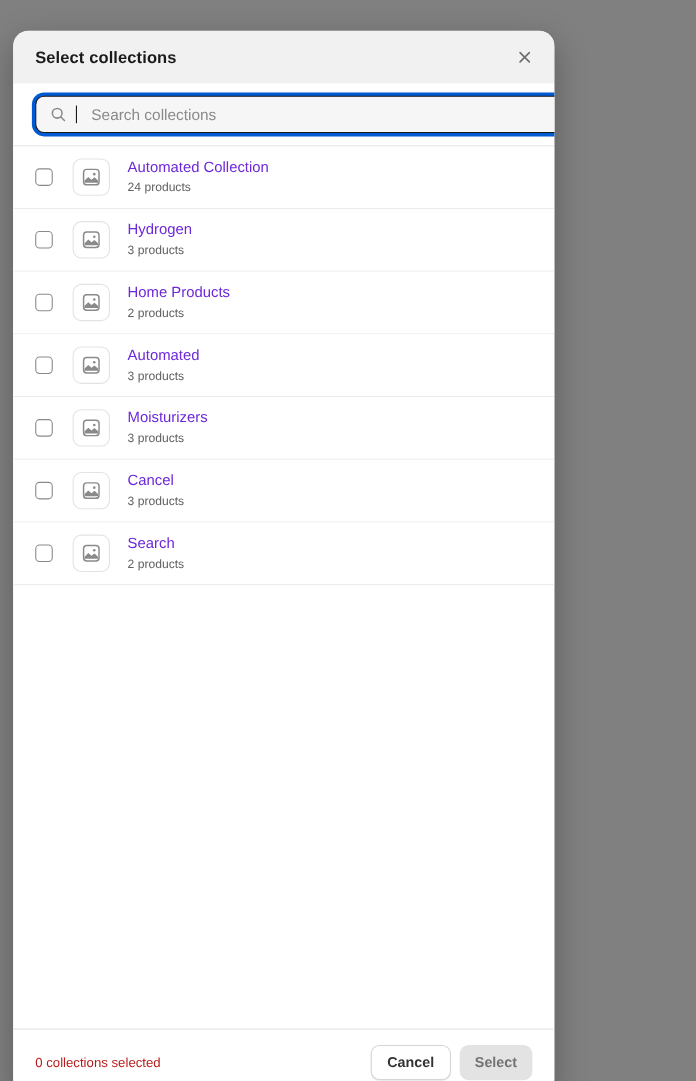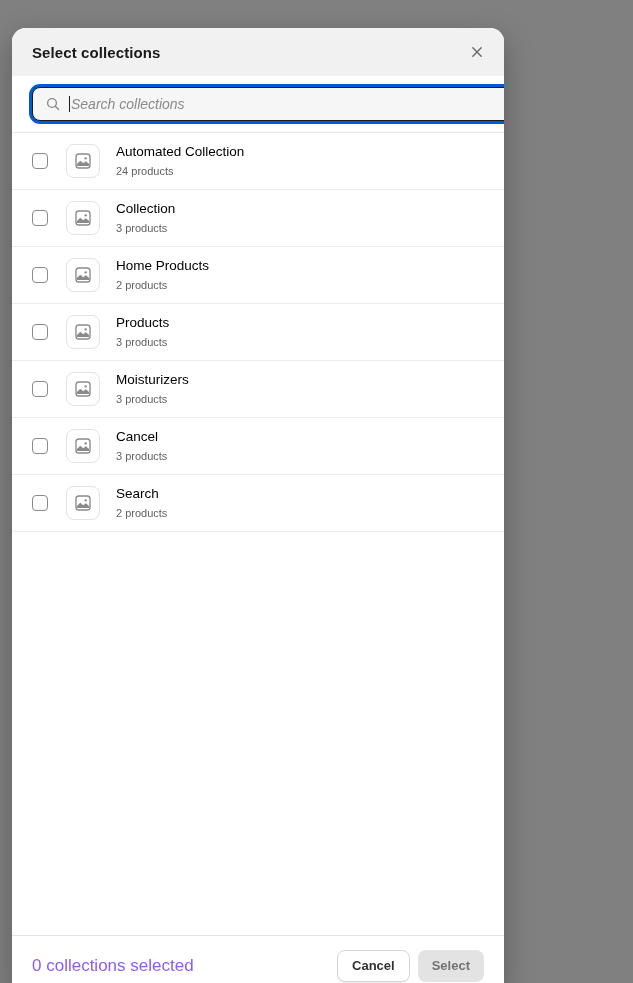--- a/index.html
+++ b/index.html
@@ -97,22 +97,21 @@
   }
   .search-input {
     border: none;
     outline: none;
     background: transparent;
     font-family: "Liberation Sans", sans-serif;
     font-size: 14px;
     color: #4d7c0f;
     width: 100%;
     height: 100%;
-    padding: 0;
-    font-style: italic;
+    padding: 12px;
   }
   .search-input::placeholder { color: #8a8a8a; opacity: 1; }
 
   
   .list {
     flex: 1 1 auto;
     overflow-y: auto;
     background: #ffffff;
   }
   .row {
@@ -143,21 +142,21 @@
     background: #ffffff;
     display: flex;
     align-items: center;
     justify-content: center;
     margin-right: 16px;
   }
   .thumb svg { display: block; }
   .row-text { display: flex; flex-direction: column; gap: 3px; min-width: 0; }
   .row-title {
     font-size: 13.5px;
-    color: #000000;
+    color: #6d28d9;
     line-height: 17px;
     white-space: nowrap;
   }
   .row-sub {
     font-size: 11px;
     color: #616161;
     line-height: 17px;
     white-space: nowrap;
   }
 
@@ -165,22 +164,22 @@
   .modal-footer {
     flex: 0 0 60px;
     border-top: 1px solid #e3e3e3;
     background: #ffffff;
     display: flex;
     align-items: center;
     justify-content: space-between;
     padding: 0 20px;
   }
   .footer-status {
-    font-size: 17px;
-    color: #8b5cf6;
+    font-size: 12px;
+    color: #b91c1c;
   }
   .footer-actions { display: flex; align-items: center; gap: 8px; }
   .btn {
     font-family: "Liberation Sans", sans-serif;
     font-size: 13px;
     font-weight: bold;
     border-radius: 8px;
     height: 32px;
     padding: 0 14px;
     cursor: pointer;
@@ -247,21 +246,21 @@
     <div class="row">
       <span class="cb"></span>
       <span class="thumb">
         <svg width="18" height="18" viewBox="0 0 20 20" aria-hidden="true">
           <rect x="2.2" y="2.2" width="15.6" height="15.6" rx="3.2" fill="none" stroke="#8a8a8a" stroke-width="1.5"></rect>
           <circle cx="13" cy="7" r="1.3" fill="#8a8a8a"></circle>
           <path d="M3.2 13.4 L7 9.8 L10.2 12.6 L13.2 10.2 L16.8 13.4 L16.8 15.6 L3.2 15.6 Z" fill="#8a8a8a"></path>
         </svg>
       </span>
       <span class="row-text">
-        <span class="row-title">Collection</span>
+        <span class="row-title">Hydrogen</span>
         <span class="row-sub">3 products</span>
       </span>
     </div>
 
     <div class="row">
       <span class="cb"></span>
       <span class="thumb">
         <svg width="18" height="18" viewBox="0 0 20 20" aria-hidden="true">
           <rect x="2.2" y="2.2" width="15.6" height="15.6" rx="3.2" fill="none" stroke="#8a8a8a" stroke-width="1.5"></rect>
           <circle cx="13" cy="7" r="1.3" fill="#8a8a8a"></circle>
@@ -278,21 +277,21 @@
     <div class="row">
       <span class="cb"></span>
       <span class="thumb">
         <svg width="18" height="18" viewBox="0 0 20 20" aria-hidden="true">
           <rect x="2.2" y="2.2" width="15.6" height="15.6" rx="3.2" fill="none" stroke="#8a8a8a" stroke-width="1.5"></rect>
           <circle cx="13" cy="7" r="1.3" fill="#8a8a8a"></circle>
           <path d="M3.2 13.4 L7 9.8 L10.2 12.6 L13.2 10.2 L16.8 13.4 L16.8 15.6 L3.2 15.6 Z" fill="#8a8a8a"></path>
         </svg>
       </span>
       <span class="row-text">
-        <span class="row-title">Products</span>
+        <span class="row-title">Automated</span>
         <span class="row-sub">3 products</span>
       </span>
     </div>
 
     <div class="row">
       <span class="cb"></span>
       <span class="thumb">
         <svg width="18" height="18" viewBox="0 0 20 20" aria-hidden="true">
           <rect x="2.2" y="2.2" width="15.6" height="15.6" rx="3.2" fill="none" stroke="#8a8a8a" stroke-width="1.5"></rect>
           <circle cx="13" cy="7" r="1.3" fill="#8a8a8a"></circle>

